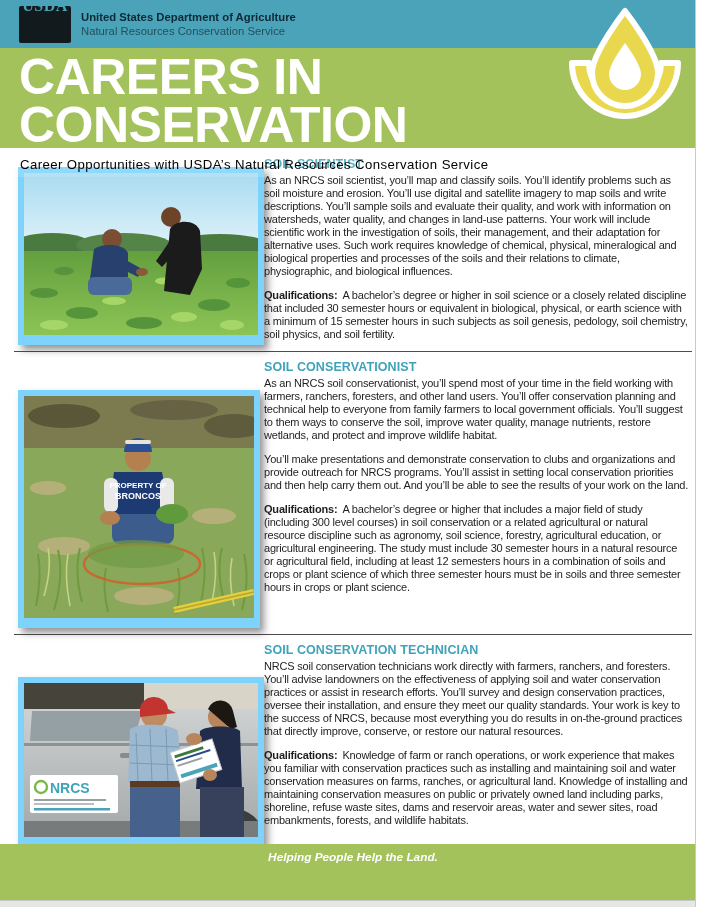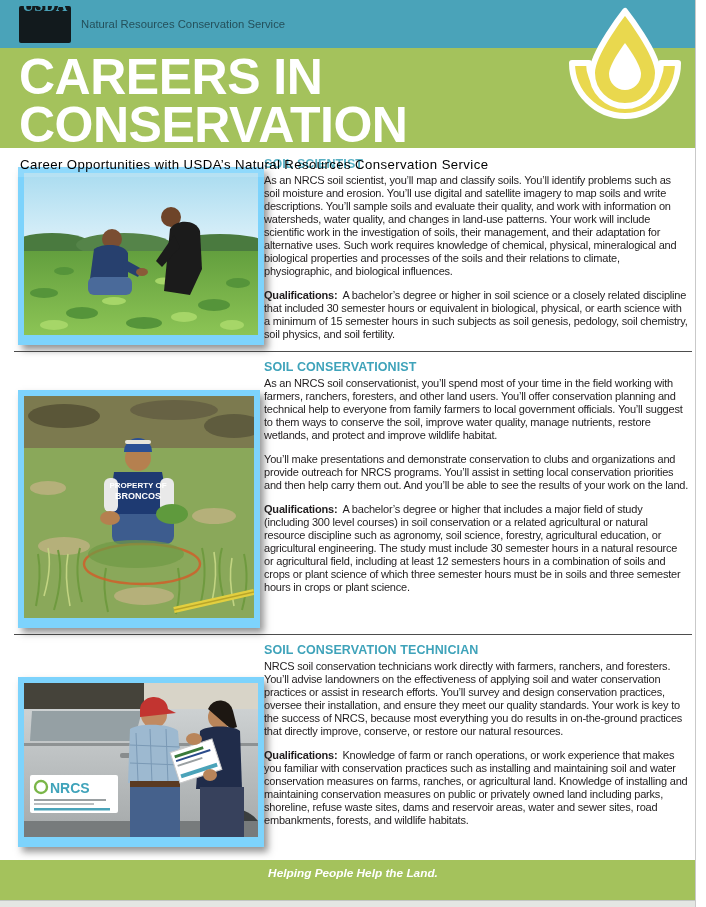--- a/index.html
+++ b/index.html
@@ -43,21 +43,21 @@
   .text-col h2 {
     margin: 0 0 3px 0; font-size: 12.5px; line-height: 14px; color: #3FA3BA;
     letter-spacing: .1px; font-weight: bold;
   }
   .text-col p { margin: 0 0 11px 0; }
   .text-col p:last-child { margin-bottom: 0; }
   .quals b { margin-right: 5px; }
   .divider { border-top: 1px solid #4d4d4d; margin: 6px 14px 8px 14px; }
   
   .footer {
-    position: absolute; left: 0; right: 0; bottom: 7px; height: 40px; background: #A4C25C;
+    position: absolute; left: 0; right: 0; bottom: 7px; height: 56px; background: #A4C25C;
     color: #fff; text-align: center; font-style: italic; font-weight: bold;
     padding-top: 6px; font-size: 11.8px; line-height: 14px; z-index: 4;
   }
   .bottom-strip { position: absolute; left: 0; right: 0; bottom: 0; height: 7px; background: #e4e7e3; border-top: 1px solid #c2c7c3; z-index: 5; }
   .right-edge { position: absolute; top: 0; right: 0; bottom: 0; width: 11px; background: #fff; border-left: 1px solid #c9c9c9; z-index: 10; }
   svg text { font-family: "Liberation Sans", sans-serif; }
 </style>
 </head>
 <body>
 
@@ -65,20 +65,21 @@
 
   <div class="topbar">
     <div class="usda-logo">
       <div class="usda-word">USDA</div>
       <svg width="44" height="13" viewBox="0 0 44 13">
         <path d="M2,3 Q12,0 22,3 T42,3" stroke="#4AA3B9" stroke-width="1.6" fill="none"></path>
         <path d="M2,7 Q12,4 22,7 T42,7 L42,12 L2,12 Z" fill="#4AA3B9"></path>
       </svg>
     </div>
     <div class="dept">
+      <div class="dept-line1">United States Department of Agriculture</div>
       <div class="dept-line2">Natural Resources Conservation Service</div>
     </div>
   </div>
 
   <div class="banner">
     <div class="banner-title">CAREERS IN CONSERVATION</div>
     <div class="banner-subband">Career Opportunities with USDA’s Natural Resources Conservation Service</div>
   </div>
 
   <div class="drop-logo">

